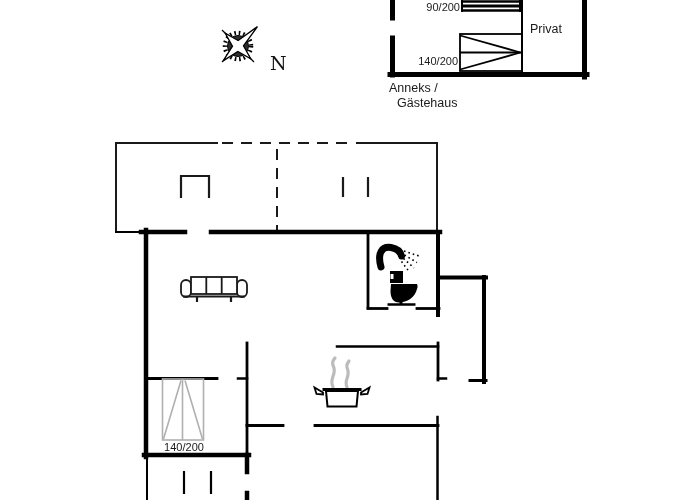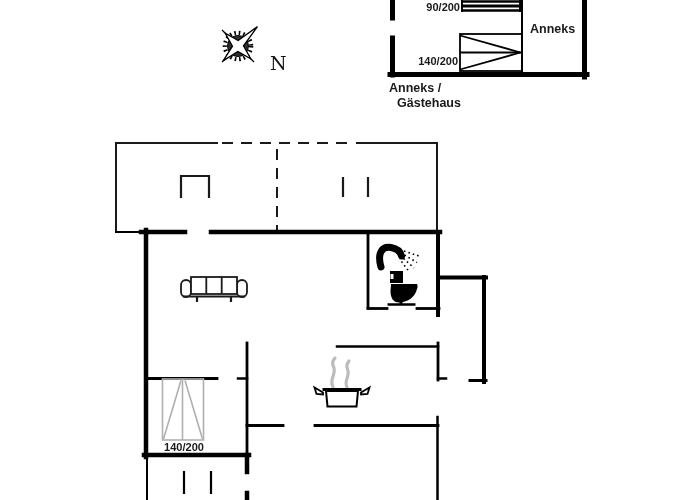--- a/index.html
+++ b/index.html
@@ -3,21 +3,21 @@
 <meta charset="utf-8">
 <style>
   html,body{margin:0;padding:0;background:#fff;}
   .canvas{
     position:relative;width:700px;height:500px;background:#ffffff;
     font-family:"Liberation Sans",sans-serif;overflow:hidden;
   }
   .canvas svg{position:absolute;left:0;top:0;}
   .lbl{
     position:absolute;color:#1a1a1a;font-family:"Liberation Sans",sans-serif;
-    font-size:11px;line-height:12px;white-space:pre;font-weight:bold;
+    font-size:11px;line-height:12px;white-space:pre;
   }
   .lbl.big{font-size:12.5px;line-height:15px;}
   .lbl.right{text-align:right;}
   .lbl.center{text-align:center;}
   .north{
     position:absolute;left:270px;top:52px;color:#111;
     font-family:"DejaVu Serif",serif;font-size:19px;
   }
 </style>
 </head>
@@ -148,21 +148,21 @@
       <g transform="rotate(45 238 46)">
         <polygon points="238,18.5 241.8,42 256,46 241.8,50 238,67 234.2,50 220,46 234.2,42" fill="#fff" stroke="#000" stroke-width="1.3"></polygon>
       </g>
     </g>
   </svg>
 
   <div class="lbl right" style="left:402px;top:1px;width:58px;">90/200</div>
 
   <div class="lbl right" style="left:400px;top:55px;width:58px;">140/200</div>
 
-  <div class="lbl big" style="left:530px;top:22px;">Anneks</div>
+  <div class="lbl big" style="left:530px;top:22px;">Privat</div>
 
   <div class="lbl big" style="left:389px;top:81px;">Anneks /</div>
 
   <div class="lbl big" style="left:389px;top:96px;margin-left:8px;">Gästehaus</div>
 
   <div class="lbl center" style="left:156px;top:441px;width:56px;">140/200</div>
 
   <div class="north">N</div>
 </div>
 

